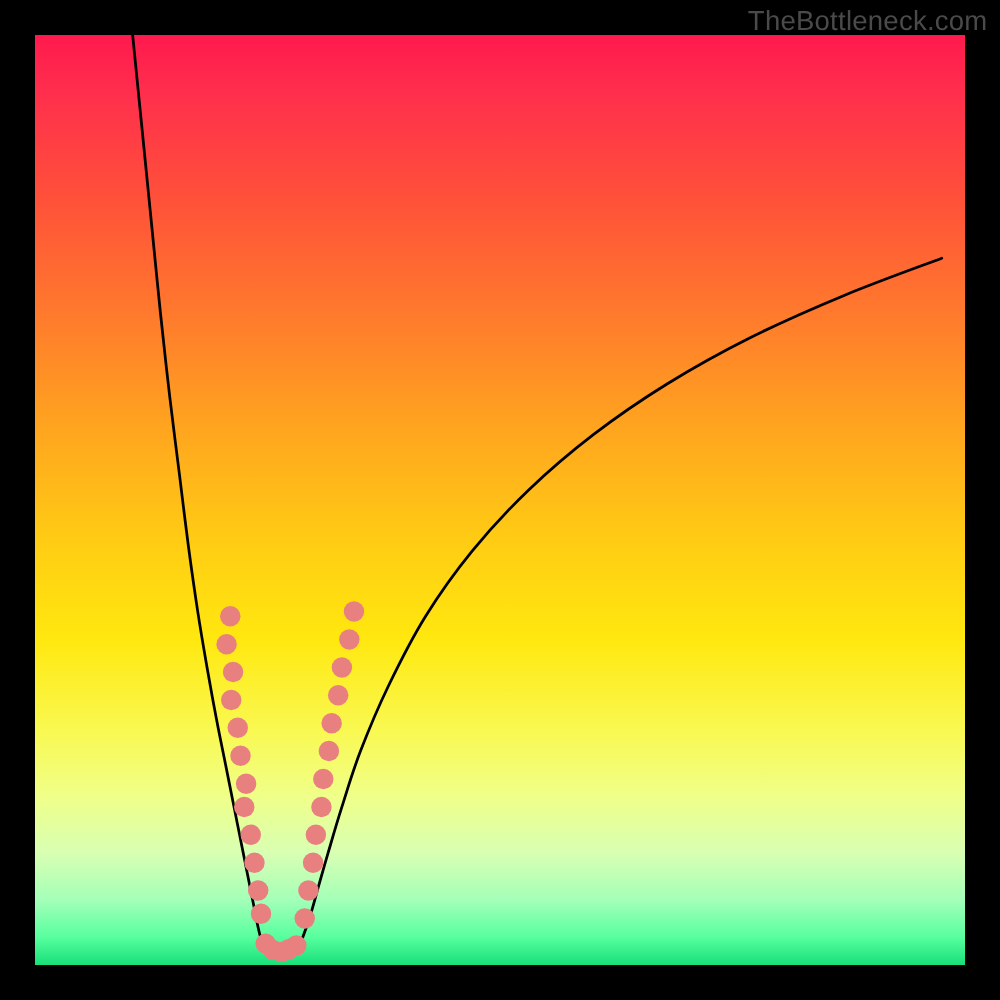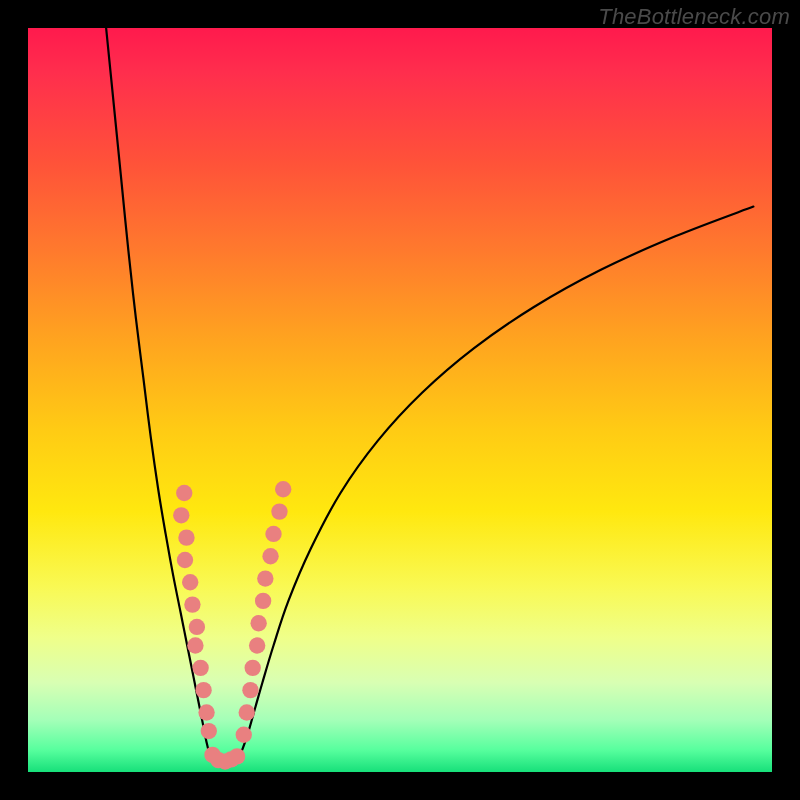--- a/index.html
+++ b/index.html
@@ -10,21 +10,20 @@
     overflow: hidden;
     background: #000;
     font-family: Arial, Helvetica, sans-serif;
   }
   .frame {
     position: absolute;
     top: 0; left: 0;
     width: 800px;
     height: 800px;
     background: #000;
-    font-style: italic;
   }
   .plot-area {
     position: absolute;
     top: 28px;
     left: 28px;
     width: 744px;
     height: 744px;
     overflow: hidden;
   }
   .gradient-bg {

